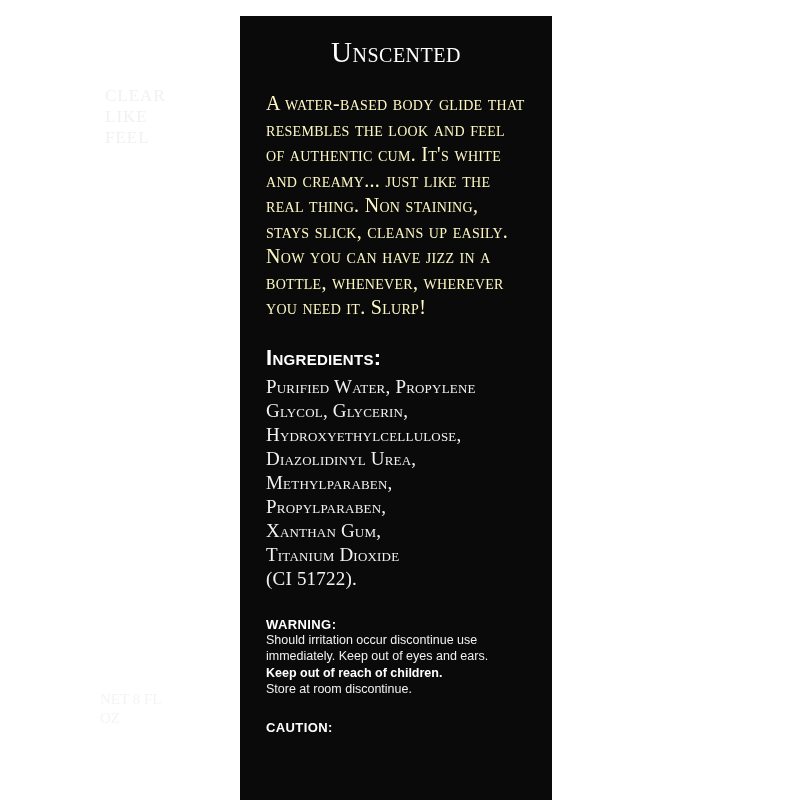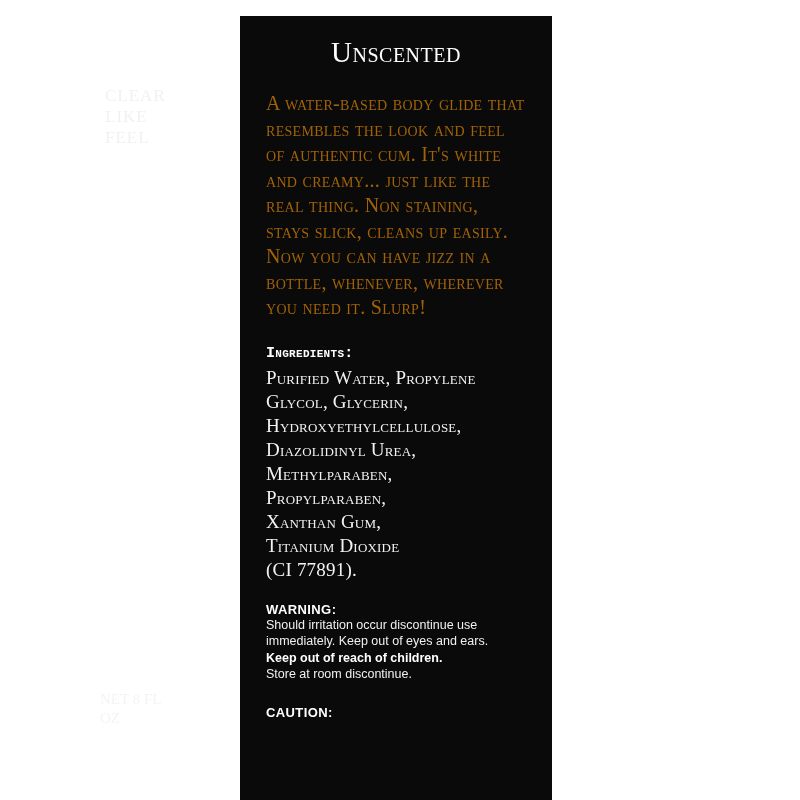--- a/index.html
+++ b/index.html
@@ -66,26 +66,26 @@
     font-weight: normal;
   }
   .title-line { display: block; }
   .desc {
     font-family: "Liberation Serif", serif;
     font-variant: small-caps;
     font-size: 20px;
     line-height: 25.5px;
     letter-spacing: 0.3px;
     margin-top: 22px;
-    color: #a16207;
+    color: #fef9c3;
   }
   .ingredients-head {
-    font-family: Liberation Mono, monospace;
+    font-family: Liberation Sans, sans-serif;
     font-variant: small-caps;
-    font-size: 15px;
+    font-size: 22px;
     letter-spacing: 0.3px;
     font-weight: bold;
     margin-top: 24px;
     color: #ffffff;
   }
   .ingredients-body {
     font-family: "Liberation Serif", serif;
     font-variant: small-caps;
     font-size: 19px;
     line-height: 24px;
@@ -101,21 +101,21 @@
     letter-spacing: 0.4px;
     color: #ffffff;
   }
   .small-body {
     font-family: "Liberation Sans", sans-serif;
     font-size: 12.5px;
     line-height: 16.5px;
     color: #f0f0f0;
   }
   .small-body .bold { font-weight: bold; color: #ffffff; }
-  #warning-block { margin-top: 20px; }
+  #warning-block { margin-top: 26px; }
   #caution-block { margin-top: 22px; }
 </style>
 </head>
 <body>
 
 <div id="page">
 
   <div id="ghost-left">CLEAR LIKE FEEL</div>
   <div id="ghost-left-2">NET 8 FL OZ</div>
 
@@ -130,21 +130,21 @@
     <div class="ingredients-head">Ingredients:</div>
     <div class="ingredients-body">
       <div>Purified Water, Propylene</div>
       <div>Glycol, Glycerin,</div>
       <div>Hydroxyethylcellulose,</div>
       <div>Diazolidinyl Urea,</div>
       <div>Methylparaben,</div>
       <div>Propylparaben,</div>
       <div>Xanthan Gum,</div>
       <div>Titanium Dioxide</div>
-      <div>(CI 77891).</div>
+      <div>(CI 51722).</div>
     </div>
 
     <div id="warning-block">
       <div class="small-head">WARNING:</div>
       <div class="small-body">
         <div>Should irritation occur discontinue use</div>
         <div>immediately. Keep out of eyes and ears.</div>
         <div class="bold">Keep out of reach of children.</div>
         <div>Store at room discontinue.</div>
       </div>

